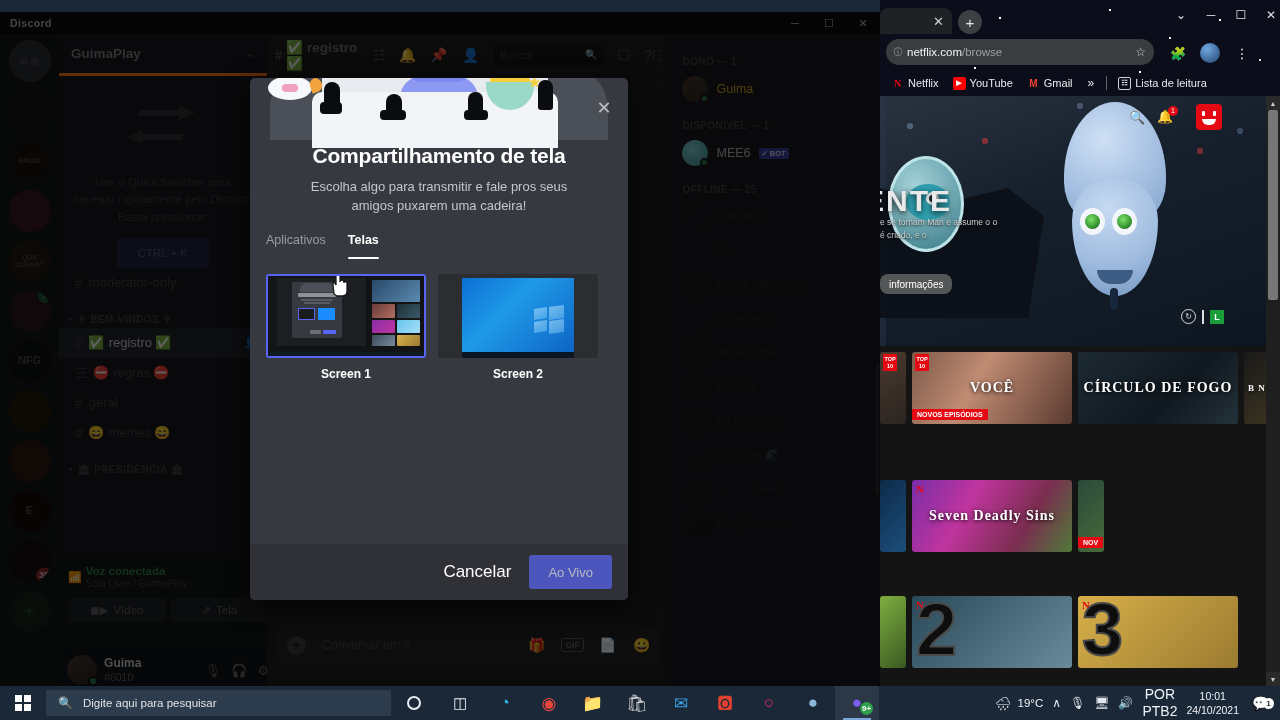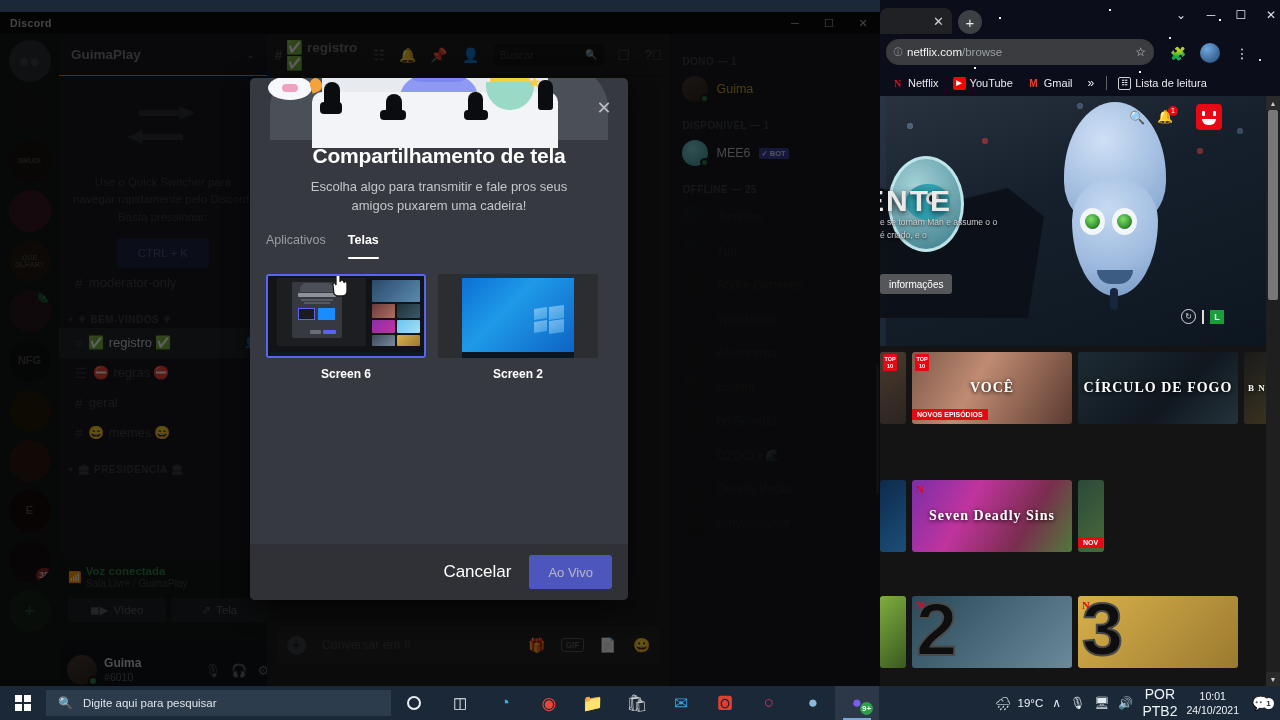--- a/index.html
+++ b/index.html
@@ -64,21 +64,21 @@
   #nf-mouth { position:absolute; left:47px; top:168px; width:36px; height:14px; border-radius:0 0 20px 20px; background:#3d5c84; }
   #nf-goatee { position:absolute; left:60px; top:186px; width:8px; height:22px; border-radius:4px; background:#16263c; }
   #nf-cape { position:absolute; left:-36px; top:92px; width:200px; height:130px; background:#0c1018; clip-path:polygon(0% 22%,18% 0%,50% 12%,82% 0%,100% 22%,92% 100%,8% 100%); opacity:.92; }
   #nf-fish { position:absolute; left:8px; top:60px; width:76px; height:96px; }
   #nf-fish-bowl { position:absolute; inset:0; border-radius:50%; background:radial-gradient(circle at 35% 30%, rgba(190,240,245,.85), rgba(70,160,175,.75)); border:3px solid rgba(200,235,240,.9); }
   #nf-fish-body { position:absolute; left:18px; top:28px; width:44px; height:36px; border-radius:50%; background:#2f9fae; }
   #nf-fish-eye { position:absolute; left:38px; top:36px; width:13px; height:13px; border-radius:50%; background:#fff; }
   #nf-fish-eye::after { content:''; position:absolute; left:3px; top:3px; width:7px; height:7px; border-radius:50%; background:#1a2a2e; }
   #nf-hero-title { position:absolute; left:-16px; top:88px; font-size:30px; font-weight:bold; letter-spacing:2px; color:#e9e9e9; text-shadow:0 2px 6px rgba(0,0,0,.8); }
   #nf-hero-desc { position:absolute; left:0; top:120px; width:120px; font-size:8.5px; line-height:1.55; color:#cfcfcf; text-shadow:0 1px 3px #000; }
-  #nf-hero-btn { position:absolute; left:0; top:178px; height:20px; padding:0 9px; display:flex; align-items:center; background:rgba(109,109,110,.75); border-radius:3px; font-size:10px; color:#fff; }
+  #nf-hero-btn { position:absolute; left:0; top:178px; height:20px; padding:0 9px; display:flex; align-items:center; background:rgba(109,109,110,.75); border-radius:8px; font-size:10px; color:#fff; }
   #nf-search-icon { position:absolute; right:120px; top:14px; font-size:13px; color:#fff; }
   #nf-bell { position:absolute; right:92px; top:13px; font-size:13px; color:#fff; }
   #nf-bell-dot { position:absolute; right:88px; top:10px; min-width:10px; height:10px; border-radius:5px; background:#e50914; color:#fff; font-size:7px; line-height:10px; text-align:center; padding:0 2px; }
   #nf-avatar { position:absolute; right:44px; top:8px; width:26px; height:26px; border-radius:4px; background:#e50914; }
   #nf-avatar-face::before, #nf-avatar-face::after { content:''; position:absolute; top:7px; width:3px; height:5px; background:#fff; border-radius:1px; }
   #nf-avatar-face::before { left:6px; } #nf-avatar-face::after { right:6px; }
   #nf-avatar-smile { position:absolute; left:6px; top:15px; width:14px; height:6px; border-radius:0 0 9px 9px; background:#fff; }
   #nf-maturity { position:absolute; right:42px; bottom:22px; display:flex; align-items:center; gap:6px; }
   #nf-mat-circle { width:15px; height:15px; border-radius:50%; border:1.5px solid #ddd; display:flex; align-items:center; justify-content:center; font-size:8px; color:#ddd; }
   #nf-mat-bar { width:2px; height:14px; background:#ddd; }
@@ -104,21 +104,21 @@
   .dc-wctl { position:absolute; top:0; width:34px; height:22px; display:flex; align-items:center; justify-content:center; color:#b6b8bb; font-size:11px; }
 
   #dc-body { position:absolute; left:0; top:22px; width:880px; height:664px; display:flex; }
   
   #dc-guilds { width:62px; height:664px; background:#141517; padding-top:6px; display:flex; flex-direction:column; align-items:center; gap:8px; }
   .guild { width:42px; height:42px; border-radius:50%; flex:none; position:relative; overflow:hidden; display:flex; align-items:center; justify-content:center; font-size:9px; font-weight:bold; color:#d6d6d6; text-align:center; line-height:1.05; }
   .guild-badge { position:absolute; right:-2px; bottom:-1px; min-width:17px; height:15px; border-radius:8px; background:#8e2b2b; color:#e9c9c9; font-size:9px; font-weight:bold; display:flex; align-items:center; justify-content:center; }
   .guild-dot { position:absolute; right:-1px; top:-1px; width:14px; height:14px; border-radius:50%; background:#1e5a32; display:flex; align-items:center; justify-content:center; font-size:7px; color:#8fd6a5; }
   
   #dc-channels { width:218px; height:664px; background:#191a1d; position:relative; }
-  #dc-guildheader { height:42px; display:flex; align-items:center; justify-content:space-between; padding:0 12px; border-bottom:1px solid #f97316; }
+  #dc-guildheader { height:42px; display:flex; align-items:center; justify-content:space-between; padding:0 12px; border-bottom:3px solid #f97316; }
   #dc-guildname { font-size:13.5px; font-weight:bold; color:#7c7e82; }
   #dc-guildchev { font-size:10px; color:#5e6064; }
   #dc-quickswitch { padding:18px 14px 0; text-align:center; }
   #qs-icon { margin:6px auto 14px; width:80px; height:60px; position:relative; }
   .qs-arrow { position:absolute; width:56px; height:14px; background:#2f3033; }
   #qs-a1 { left:16px; top:6px; clip-path:polygon(0 28%,72% 28%,72% 0,100% 50%,72% 100%,72% 72%,0 72%); }
   #qs-a2 { left:4px; top:30px; clip-path:polygon(100% 28%,28% 28%,28% 0,0 50%,28% 100%,28% 72%,100% 72%); }
   #qs-text { font-size:11.5px; line-height:1.5; color:#3a3c40; }
   #qs-key { margin:12px auto 0; width:92px; height:30px; border-radius:4px; background:#1f2742; color:#4b5780; font-size:11.5px; display:flex; align-items:center; justify-content:center; }
   .ch-cat { margin:16px 0 3px; padding:0 10px 0 8px; font-size:10px; font-weight:bold; letter-spacing:.5px; color:#3c3e42; display:flex; align-items:center; gap:3px; }
@@ -656,21 +656,21 @@
               <div class="s1-card" style="left:27px;top:42px;width:23px;height:13px;background:linear-gradient(135deg,#68c6f0,#a7def7);"></div>
               <div class="s1-card" style="left:2px;top:57px;width:23px;height:11px;background:linear-gradient(135deg,#3a4a5a,#7a8a9a);"></div>
               <div class="s1-card" style="left:27px;top:57px;width:23px;height:11px;background:linear-gradient(135deg,#d8b04a,#9a7a30);"></div>
             </div>
             <div id="s1-task"></div>
           </div>
           <svg id="s1-cursor" viewBox="0 0 20 26">
             <path d="M6 22 L5 13 Q5 10 7 11 L8 13 L8 4 Q8 1.5 10 1.5 Q12 1.5 12 4 L12 10 Q12 8 14 8 Q16 8 16 10.5 L16 11 Q16 9.5 17.6 9.5 Q19 9.5 19 11.5 L19 19 Q19 24 14 24 L9 24 Z" fill="#fff" stroke="#1a1a1a" stroke-width="1.3"></path>
           </svg>
         </div>
-        <div class="src-label">Screen 6</div>
+        <div class="src-label">Screen 1</div>
       </div>
       <div class="src">
         <div class="src-thumb">
           <div id="s2">
             <div id="s2-wall">
               <div id="s2-logo">
                 <span style="left:0;top:2px;width:13px;height:11px;transform:skewY(-8deg);"></span>
                 <span style="left:15px;top:0;width:15px;height:13px;transform:skewY(-8deg);"></span>
                 <span style="left:0;top:15px;width:13px;height:11px;transform:skewY(-8deg);"></span>
                 <span style="left:15px;top:14px;width:15px;height:13px;transform:skewY(-8deg);"></span>

